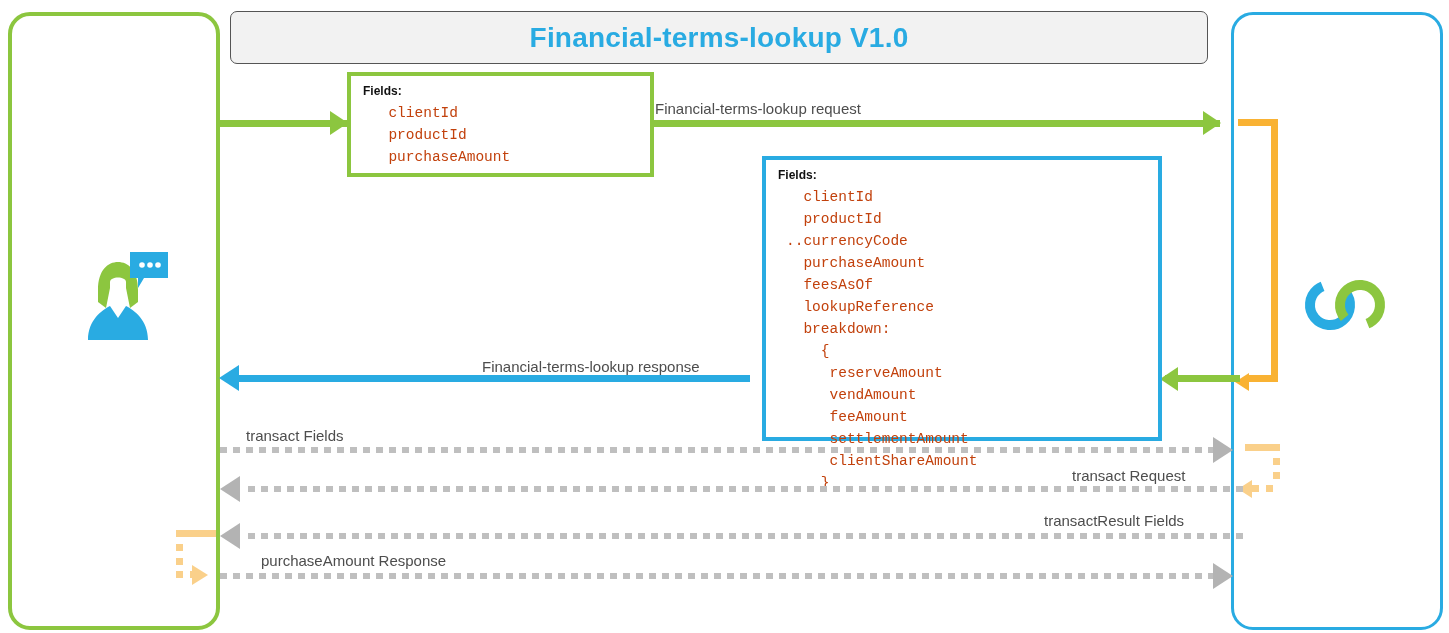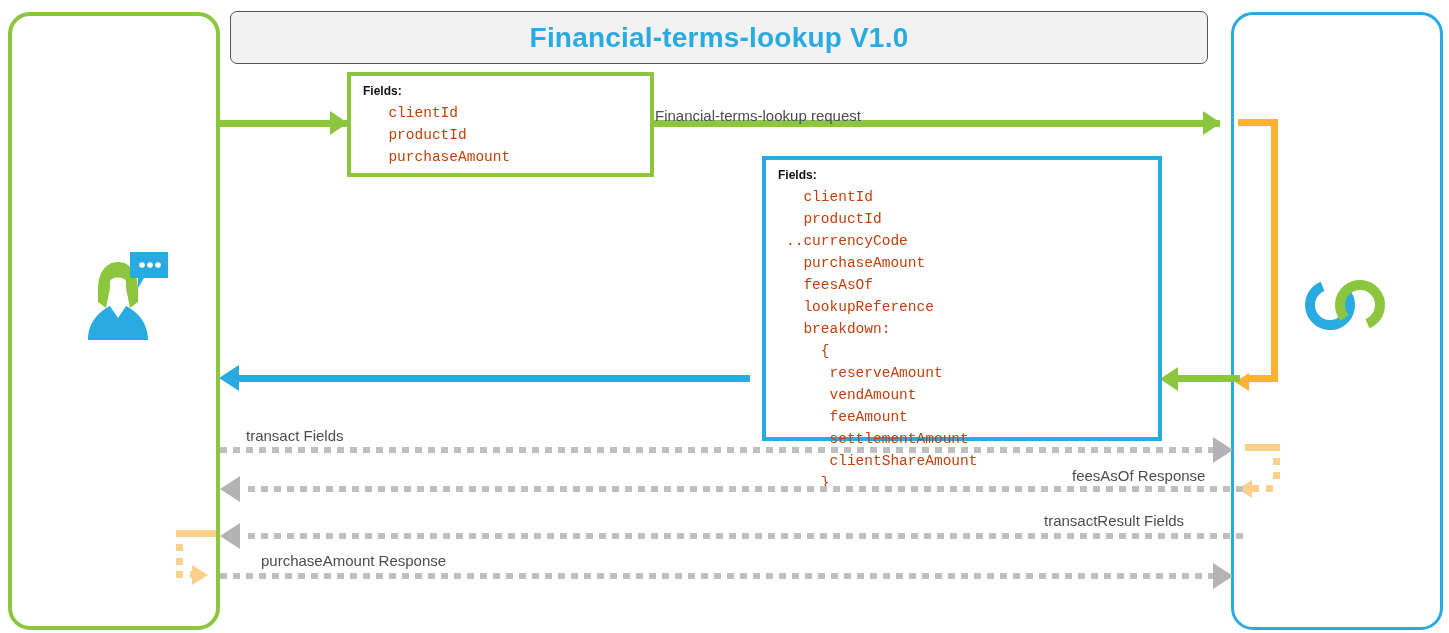--- a/index.html
+++ b/index.html
@@ -92,31 +92,32 @@
       <path d="M46 10 A23 23 0 1 0 46 56 A23 23 0 0 1 46 10 Z" fill="none"></path>
       <circle cx="30" cy="33" r="20" fill="none" stroke="#29ABE2" stroke-width="10" stroke-dasharray="100 26" transform="rotate(-40 30 33)"></circle>
       <circle cx="60" cy="33" r="20" fill="none" stroke="#8CC63F" stroke-width="10" stroke-dasharray="100 26" transform="rotate(140 60 33)"></circle>
     </svg>
   </div>
 
   <div class="hline green" style="left:218px;top:120px;width:140px;"></div>
   <div class="arrowhead ah-right-green" style="left:330px;top:111px;"></div>
   <div class="hline green" style="left:650px;top:120px;width:570px;"></div>
   <div class="arrowhead ah-right-green" style="left:1203px;top:111px;"></div>
-  <div class="alabel" style="left:655px;top:107px;">Financial-terms-lookup request</div>
+  <div class="alabel" style="left:655px;top:100px;">Financial-terms-lookup request</div>
 
   <div class="hline orange" style="left:1238px;top:119px;width:40px;"></div>
   <div class="vline orange" style="left:1271px;top:119px;height:260px;"></div>
   <div class="hline orange" style="left:1248px;top:375px;width:30px;"></div>
   <div class="arrowhead ah-left-orange" style="left:1235px;top:373px;"></div>
 
   <div class="hline green" style="left:1165px;top:375px;width:75px;"></div>
   <div class="arrowhead ah-left-green" style="left:1160px;top:367px;"></div>
   <div class="hline blue" style="left:238px;top:375px;width:512px;"></div>
   <div class="arrowhead ah-left-blue" style="left:219px;top:365px;"></div>
+  <div class="alabel" style="left:482px;top:358px;">Financial-terms-lookup response</div>
 
   <div class="fieldbox" id="fields-request">
     <div class="fields-title">Fields:</div>
     <div class="fields-list">  clientId
   productId
   purchaseAmount</div>
   </div>
 
   <div class="fieldbox" id="fields-response">
     <div class="fields-title">Fields:</div>
@@ -140,21 +141,21 @@
   <div class="arrowhead ah-right-grey" style="left:1213px;top:437px;"></div>
   <div class="alabel" style="left:246px;top:427px;">transact Fields</div>
 
   <div class="hline pale-orange" style="left:1245px;top:444px;width:35px;"></div>
   <div class="dotted-orange-v" style="left:1273px;top:444px;height:42px;"></div>
   <div class="dotted-orange-h" style="left:1252px;top:485px;width:28px;"></div>
   <div class="arrowhead ah-left-orange-pale" style="left:1238px;top:480px;"></div>
 
   <div class="dotted" style="left:248px;top:486px;width:995px;"></div>
   <div class="arrowhead ah-left-grey" style="left:220px;top:476px;"></div>
-  <div class="alabel" style="left:1072px;top:467px;">feesAsOf Response</div>
+  <div class="alabel" style="left:1072px;top:467px;">transact Request</div>
 
   <div class="dotted" style="left:248px;top:533px;width:995px;"></div>
   <div class="arrowhead ah-left-grey" style="left:220px;top:523px;"></div>
   <div class="alabel" style="left:1044px;top:512px;">transactResult Fields</div>
 
   <div class="hline pale-orange" style="left:176px;top:530px;width:40px;"></div>
   <div class="dotted-orange-v" style="left:176px;top:530px;height:42px;"></div>
   <div class="dotted-orange-h" style="left:176px;top:571px;width:22px;"></div>
   <div class="arrowhead ah-right-orange-pale" style="left:192px;top:565px;"></div>
 

